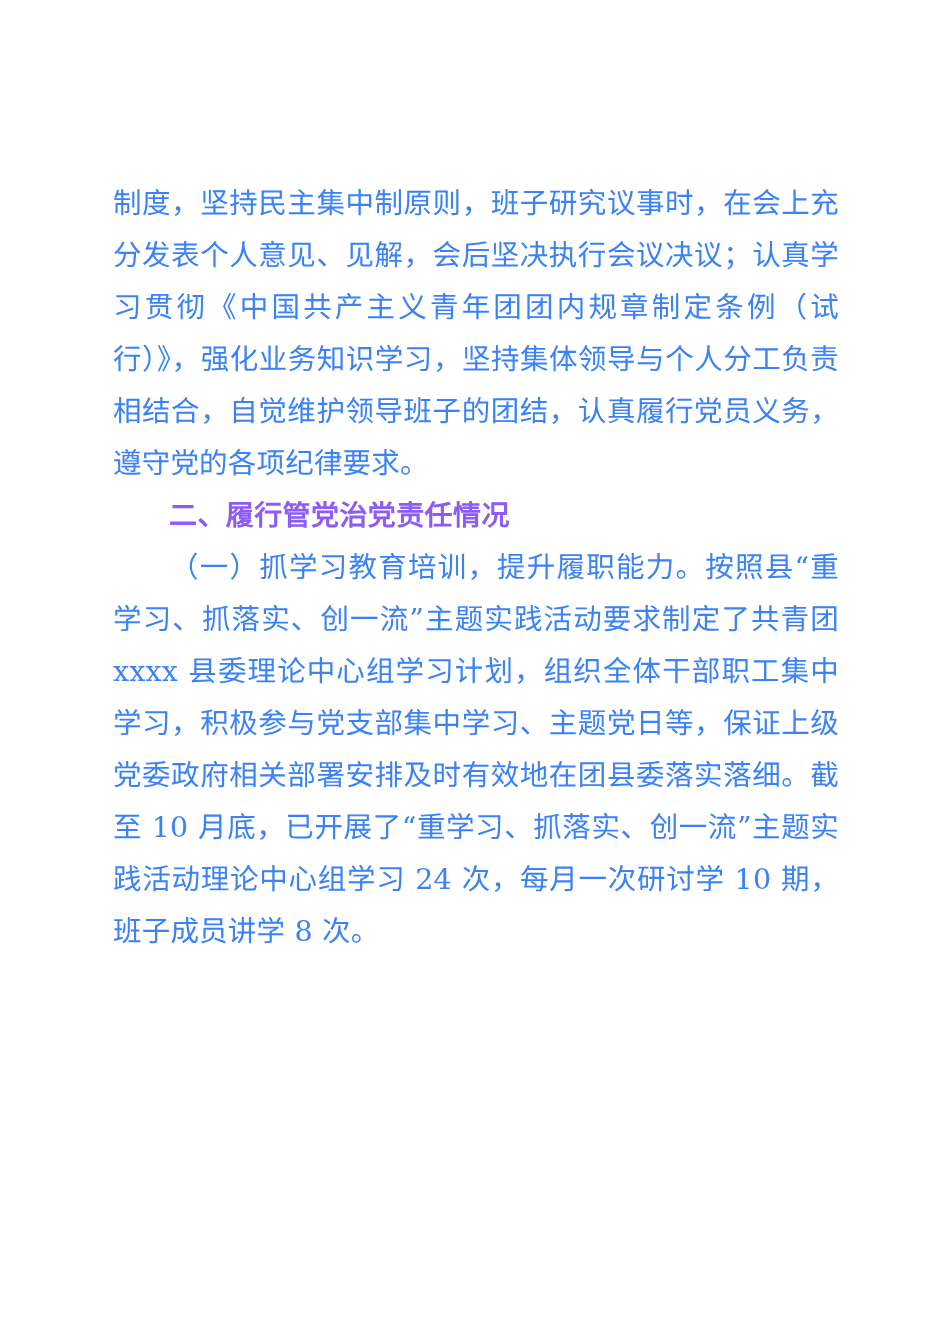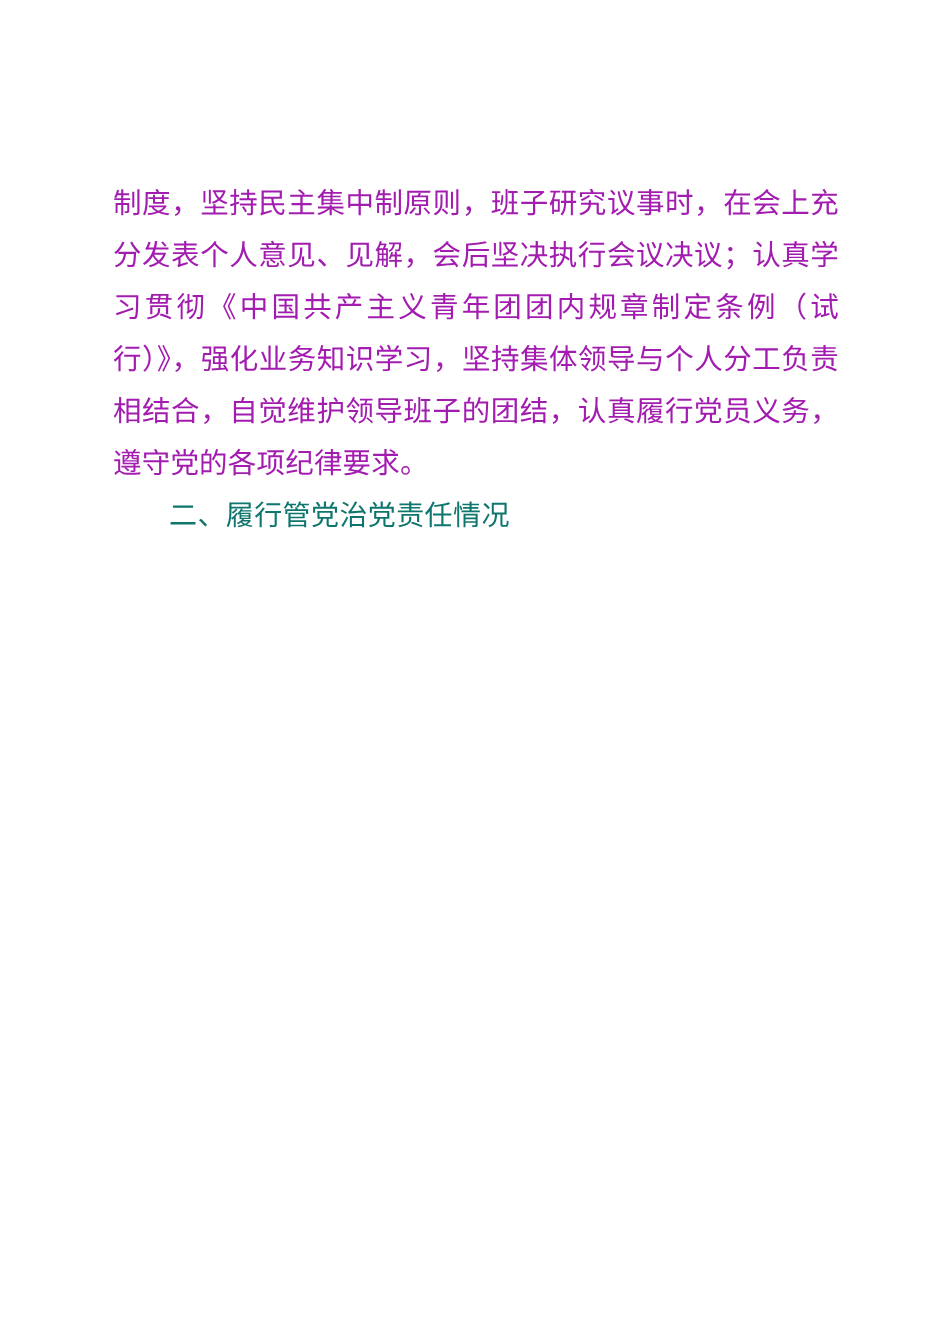--- a/index.html
+++ b/index.html
@@ -24,53 +24,54 @@
     left: 113px;
     top: 178px;
     width: 726px;
   }
 
   
   .para {
     font-family: "DejaVu Serif", "Liberation Serif", serif;
     font-size: 28.5px;
     line-height: 52px;
-    color: #a21caf;
+    color: #3b82f6;
     text-align: justify;
     text-justify: inter-character;
     text-indent: 2em;
     margin: 0;
     letter-spacing: 0.2px;
     word-break: break-all;
     -webkit-font-smoothing: antialiased;
   }
 
   
   .para.no-indent {
     text-indent: 0;
   }
 
   
   .heading {
     font-family: "Liberation Sans", "DejaVu Sans", sans-serif;
     font-size: 28px;
     line-height: 52px;
-    font-weight: normal;
-    color: #0f766e;
+    font-weight: bold;
+    color: #8b5cf6;
     text-indent: 2em;
     margin: 0;
     letter-spacing: 0.4px;
   }
 </style>
 </head>
 <body>
 
 <div class="page">
   <div class="content">
 
     <p class="para no-indent">制度，坚持民主集中制原则，班子研究议事时，在会上充分发表个人意见、见解，会后坚决执行会议决议；认真学习贯彻《中国共产主义青年团团内规章制定条例（试行）》，强化业务知识学习，坚持集体领导与个人分工负责相结合，自觉维护领导班子的团结，认真履行党员义务，遵守党的各项纪律要求。</p>
 
     <p class="heading">二、履行管党治党责任情况</p>
 
+    <p class="para">（一）抓学习教育培训，提升履职能力。按照县“重学习、抓落实、创一流”主题实践活动要求制定了共青团 xxxx 县委理论中心组学习计划，组织全体干部职工集中学习，积极参与党支部集中学习、主题党日等，保证上级党委政府相关部署安排及时有效地在团县委落实落细。截至 10 月底，已开展了“重学习、抓落实、创一流”主题实践活动理论中心组学习 24 次，每月一次研讨学 10 期，班子成员讲学 8 次。</p>
 
 
   </div>
 </div>
 
 </body></html>

